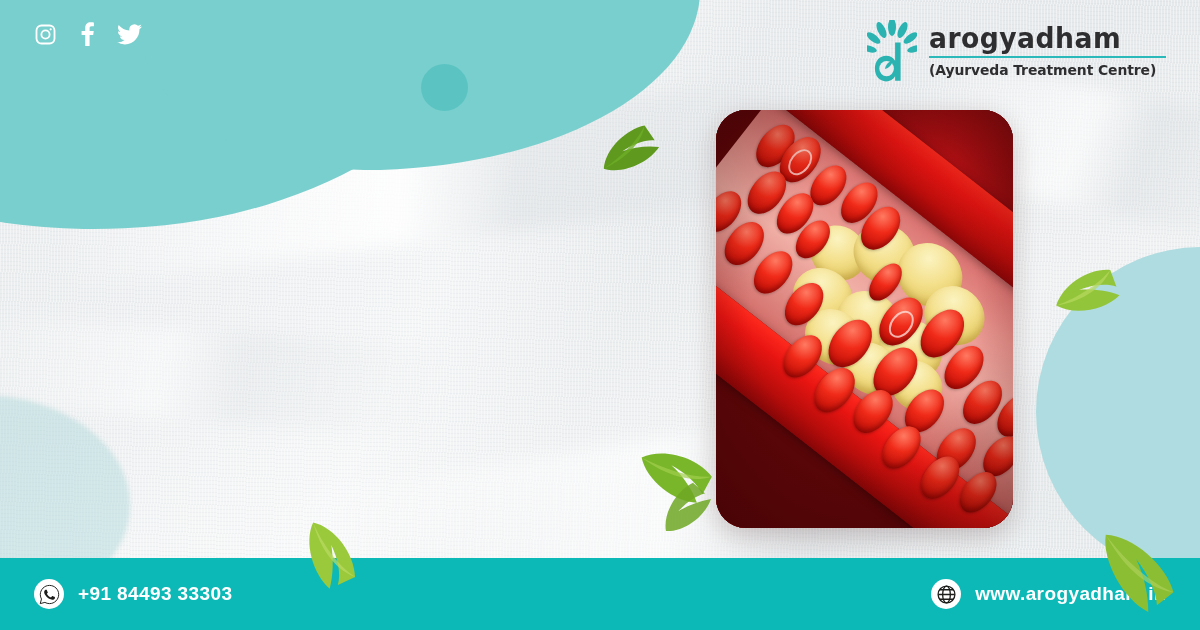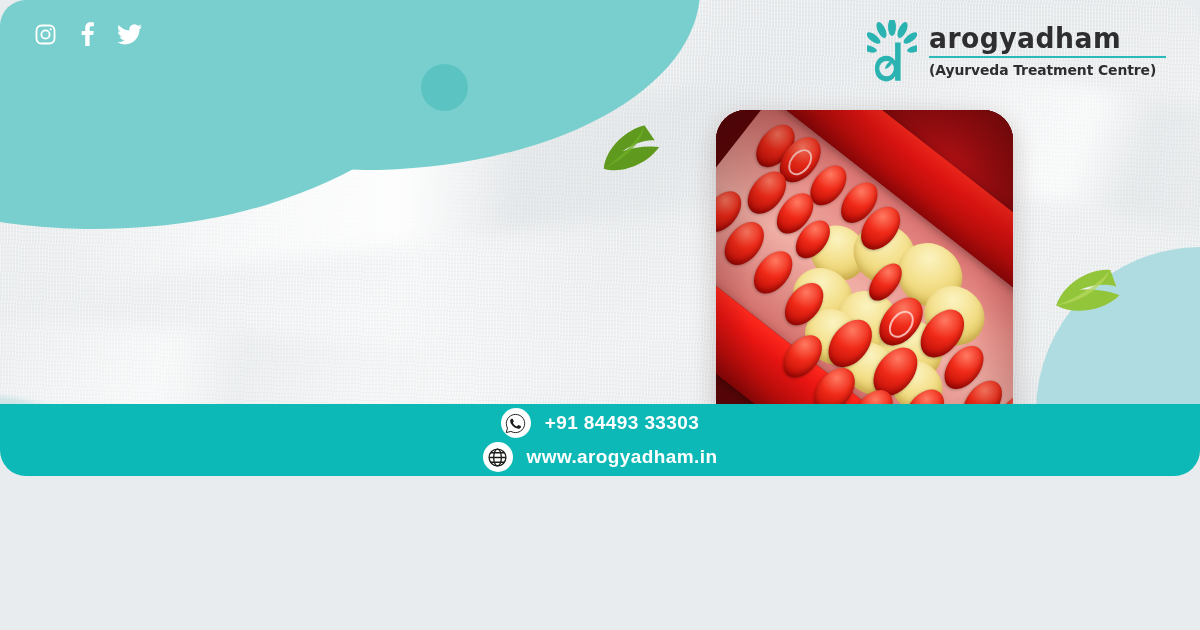--- a/index.html
+++ b/index.html
@@ -5,26 +5,25 @@
   * { margin:0; padding:0; box-sizing:border-box; }
   html, body {
     width:1200px; height:630px;
     font-family:"Liberation Sans", sans-serif;
     overflow:hidden;
     background:#E9ECEE;
   }
 
   .banner {
     position:relative;
-    width:1200px; height:476px;
+    width:1200px; height:630px;
     overflow:hidden;
     background:
       linear-gradient(115deg, rgba(255,255,255,0) 0%, rgba(255,255,255,.55) 38%, rgba(255,255,255,0) 52%),
       linear-gradient(160deg, #EDEFF1 0%, #E6E9EB 40%, #EFF1F2 62%, #E4E8EA 100%);
-    border-radius: 26px;
   }
 
   
   .texture {
     position:absolute; inset:0;
     background-image:
       repeating-linear-gradient(92deg, rgba(255,255,255,.55) 0 1px, rgba(0,0,0,0) 1px 3px),
       repeating-linear-gradient(2deg, rgba(180,188,194,.16) 0 1px, rgba(0,0,0,0) 1px 4px);
     opacity:.7; pointer-events:none;
   }
@@ -71,23 +70,22 @@
     filter:blur(2px);
   }
 
   
   .footer-bar {
     position:absolute; left:0; bottom:0;
     width:1200px; height:72px;
     background:#0DB9B7;
     display:flex; align-items:center;
     justify-content:space-between;
-    padding:4px 34px;
+    padding:12px 34px;
     z-index:6;
-    flex-direction:column;
   }
   .footer-item { display:flex; align-items:center; gap:14px; }
   .footer-badge {
     width:30px; height:30px; border-radius:50%;
     background:#FFFFFF;
     display:flex; align-items:center; justify-content:center;
     flex:0 0 auto;
   }
   .footer-text {
     color:#FFFFFF; font-size:19px; font-weight:700;

